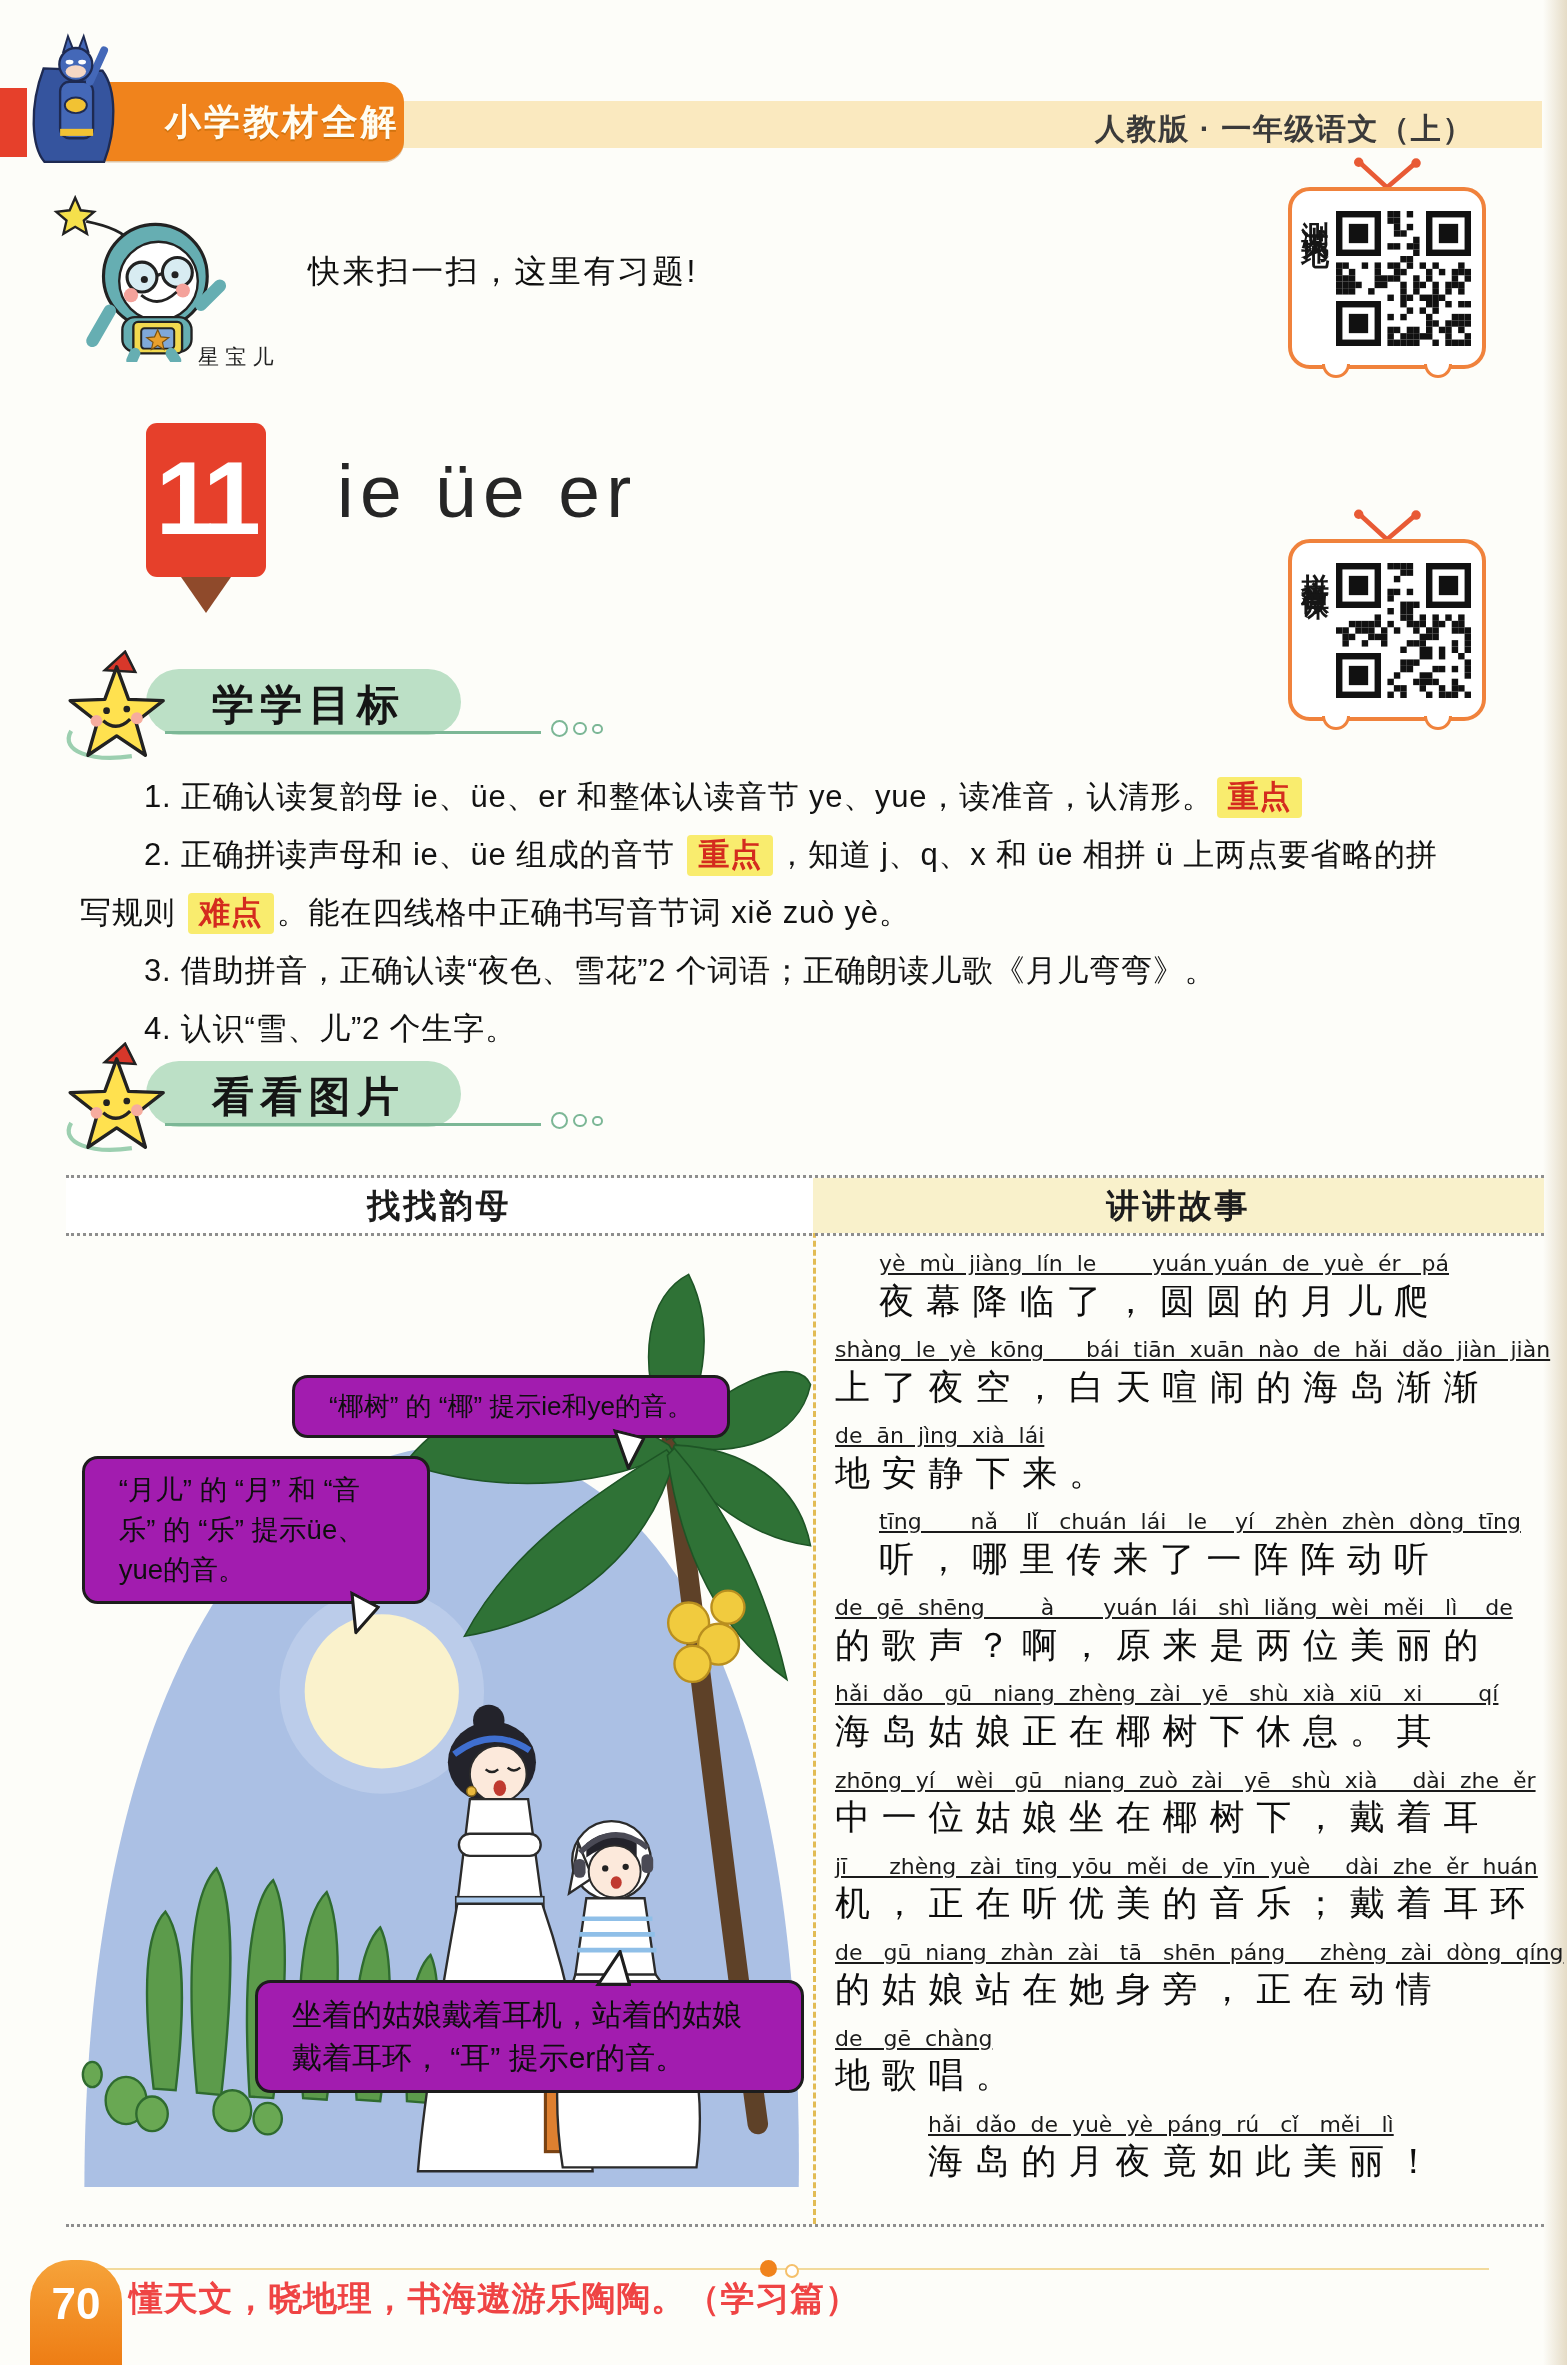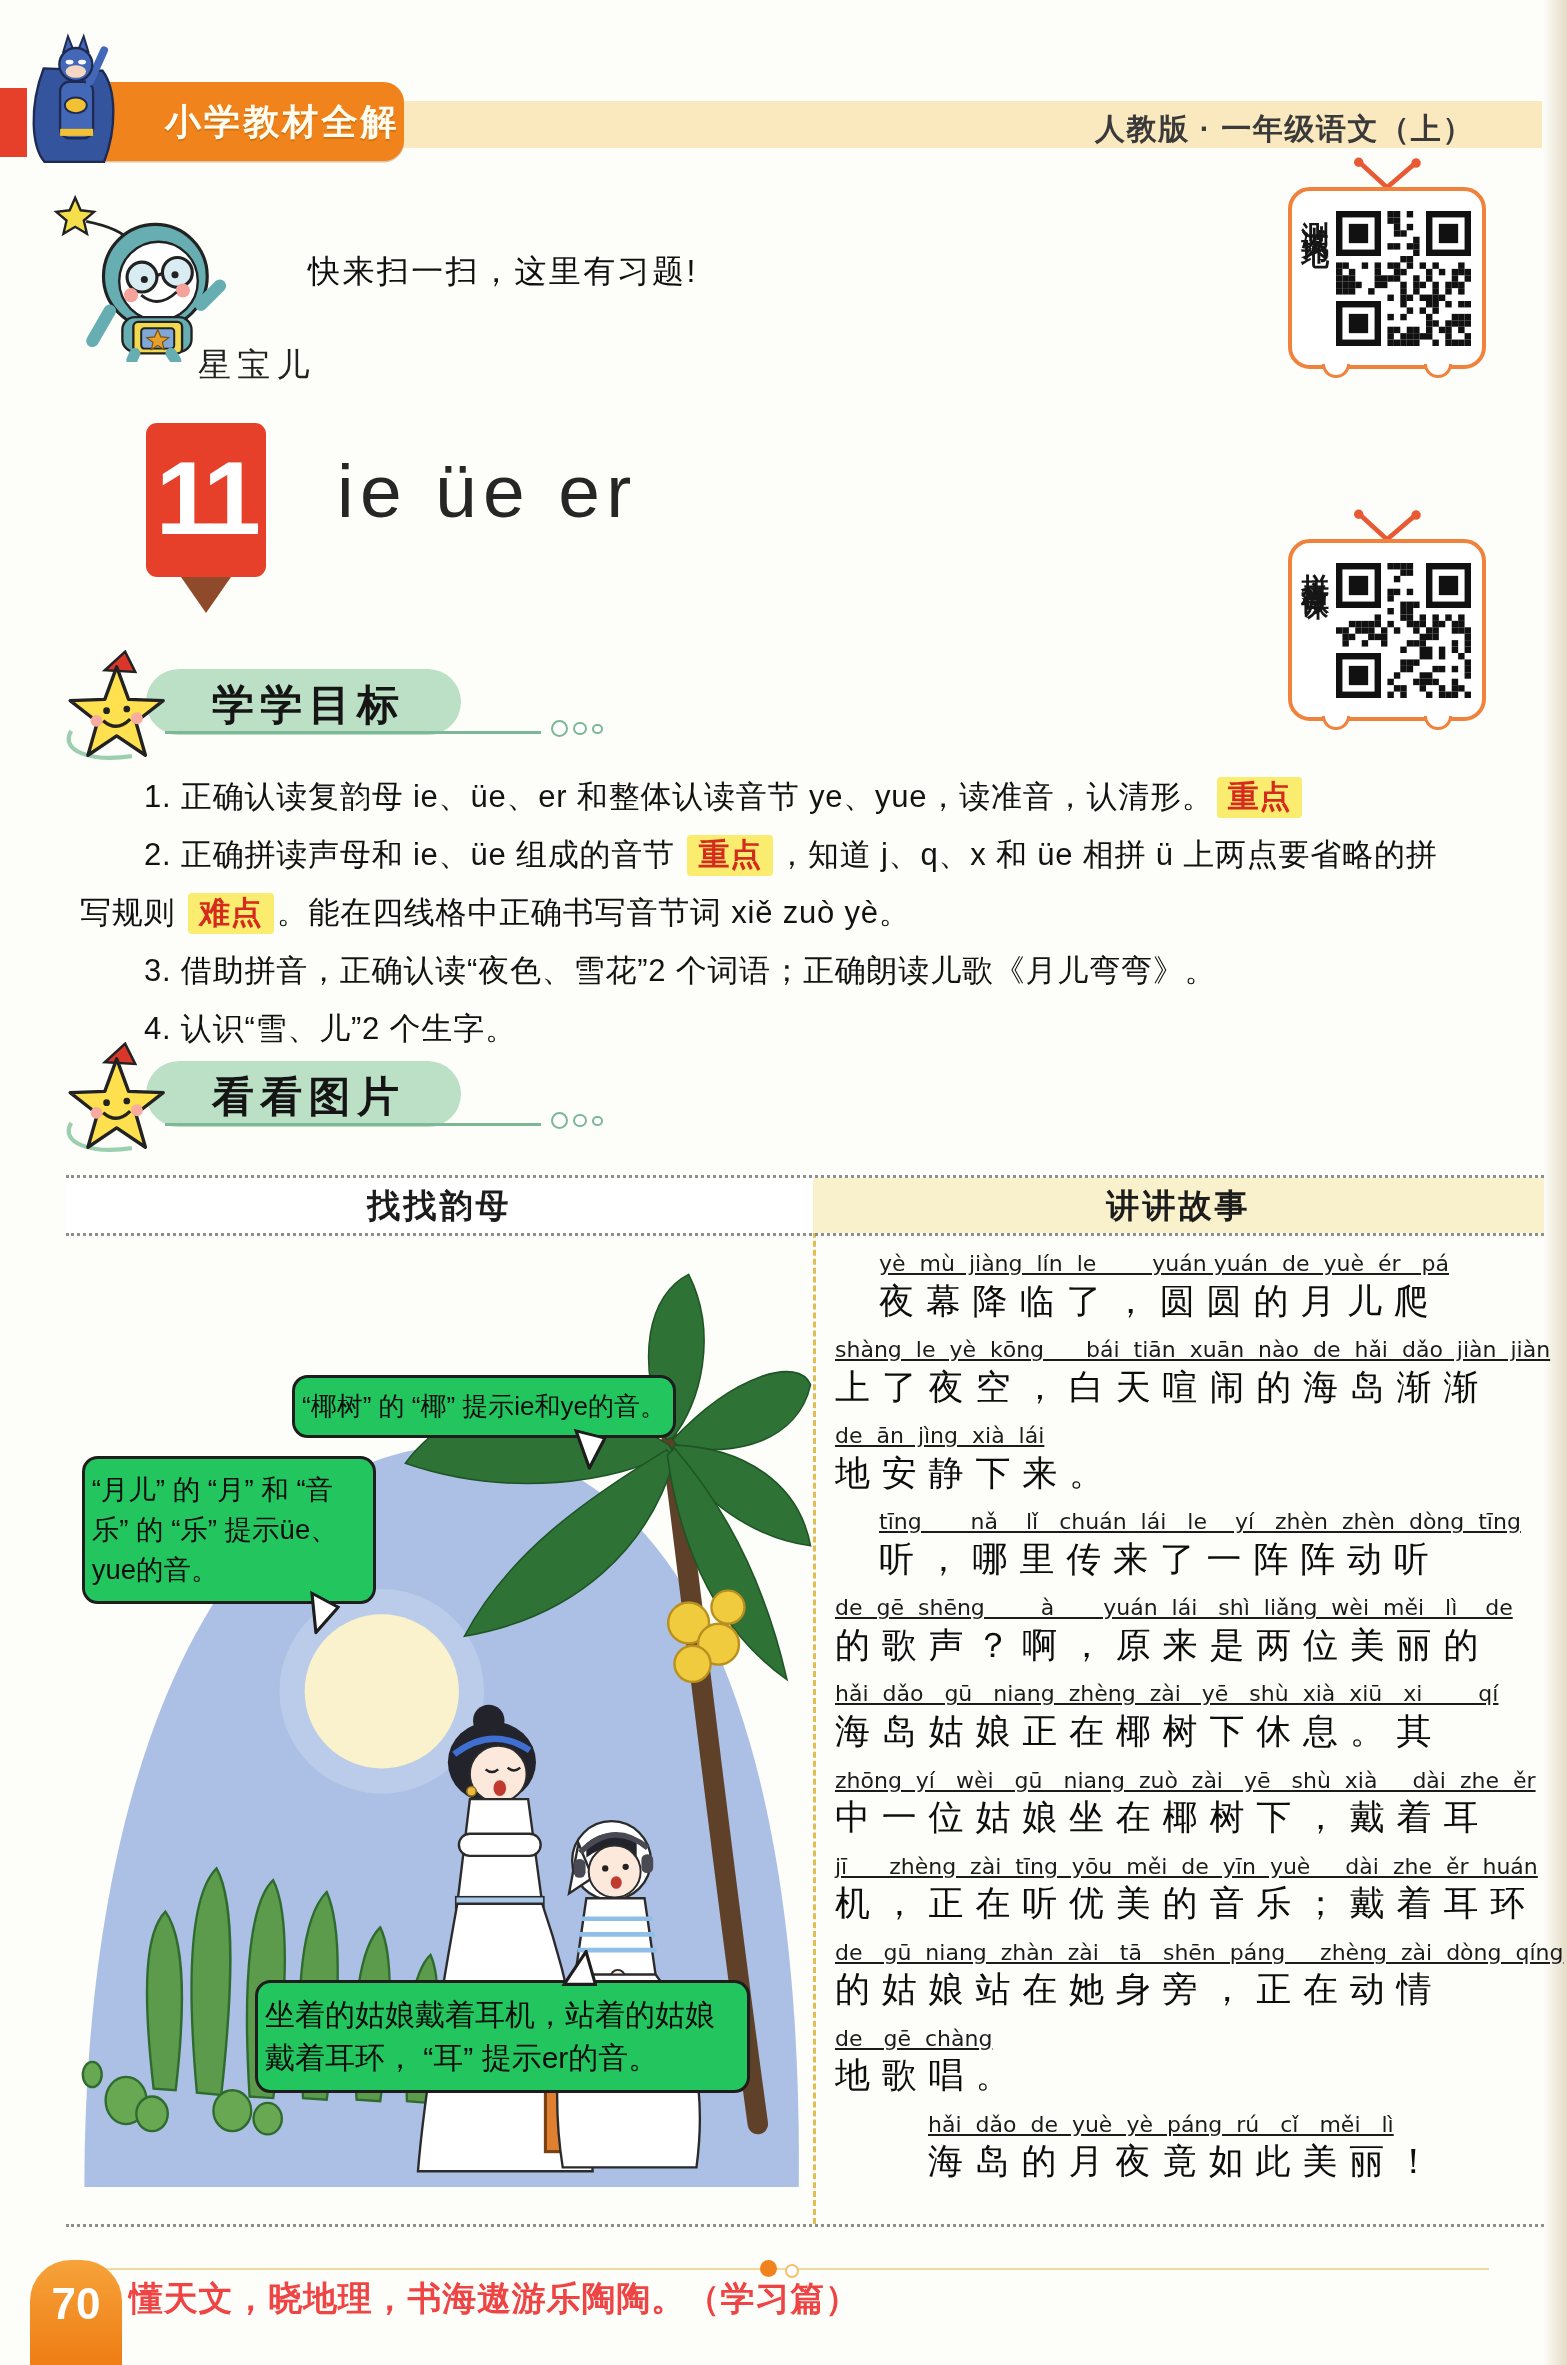--- a/index.html
+++ b/index.html
@@ -13,21 +13,21 @@
   .hdr-red   { position:absolute; left:0; top:88px; width:27px; height:69px; background:#E6402B; }
   .brand-banner { position:absolute; left:88px; top:82px; width:316px; height:79px;
           background:#F0831C; border-radius:20.4px; box-shadow:0 1.6px 0 rgba(160,90,10,.35); }
   .brand-banner span { position:absolute; left:77px; top:0; line-height:79px; font-size:36px;
           font-weight:700; color:#FFFDF2; letter-spacing:3.1px; text-shadow:0 1.6px 0 rgba(180,100,0,.5); }
   .edition { position:absolute; right:93px; top:109px; font-size:30px; font-weight:700; color:#3a3a3a; letter-spacing:1.6px; }
   .batman { position:absolute; left:23.6px; top:33px; width:106px; height:132px; }
 
   
   .mascot { position:absolute; left:53px; top:193px; width:189px; height:169px; }
-  .mascot-label { position:absolute; left:198px; top:343px; font-size:33px; color:#222; letter-spacing:6.3px;font-family:Liberation Mono, monospace; }
+  .mascot-label { position:absolute; left:198px; top:343px; font-size:21px; color:#222; letter-spacing:6.3px;font-family:Liberation Mono, monospace; }
   .callout { position:absolute; left:308px; top:250px; font-size:32px; color:#101010; letter-spacing:2.4px; font-weight:500; }
 
   
   .qr-tv { position:absolute; width:198px; }
   .qr-frame { position:relative; margin-top:31px; width:198px; height:182px; background:#fff;
           border:4.7px solid #F0823C; border-radius:22px; box-sizing:border-box;
           display:flex; align-items:center; padding:4.7px 3.1px 4.7px 6.3px; }
   .qr-label { writing-mode:vertical-rl; text-orientation:upright; font-size:27.5px; font-weight:700;
           color:#161616; letter-spacing:6.3px; line-height:35px; height:157px; }
   .qr-code { width:135px; height:135px; margin-left:3.1px; }
@@ -65,22 +65,22 @@
   .pic-table { position:absolute; left:66px; top:1175px; width:1478px; height:1052px;
           border-top:3.9px dotted #8E8E8E; border-bottom:3.9px dotted #8E8E8E; box-sizing:border-box; }
   .pic-hdr-row { position:relative; display:flex; height:58px; border-bottom:3.9px dotted #8E8E8E; box-sizing:border-box; z-index:3; }
   .hdr-cell { line-height:55px; text-align:center; font-size:33px; font-weight:600; color:#1c1c1c; letter-spacing:3.1px; }
   .hdr-left { width:747px; background:#fff; }
   .hdr-right { flex:1; background:#F9F1CB; }
   .col-divider { position:absolute; left:747px; top:0; bottom:0; border-left:3.1px dashed #E2BC55; z-index:2; }
   .scene { position:absolute; left:0.8px; top:61px; width:746px; height:985px; z-index:1; }
 
   
-  .bubble { position:absolute; background:#22c55e; border:3.1px solid #1d1d1d; border-radius:15.7px;
-          color:#0e0e0e; padding:11px 7px; z-index:4; font-weight:500; }
+  .bubble { position:absolute; background:#a21caf; border:3.1px solid #1d1d1d; border-radius:15.7px;
+          color:#0e0e0e; padding:11px 34px; z-index:4; font-weight:500; }
   .bubble .tail { position:absolute; width:36px; height:36px; }
   #bubble-coconut { left:226px; top:197px; font-size:26px; white-space:nowrap; }
   #bubble-coconut .tail { left:72%; bottom:-33px; transform:rotate(14deg); }
   #bubble-moon { left:15.7px; top:278px; width:274px; font-size:27.5px; line-height:1.45; }
   #bubble-moon .tail { left:74%; bottom:-31px; transform:rotate(28deg); }
   #bubble-ear { left:189px; top:802px; width:475px; font-size:30px; line-height:1.42; }
   #bubble-ear .tail { left:62%; top:-33px; }
 
   
   .story { position:absolute; left:769px; top:72px; width:704px; z-index:2; }

